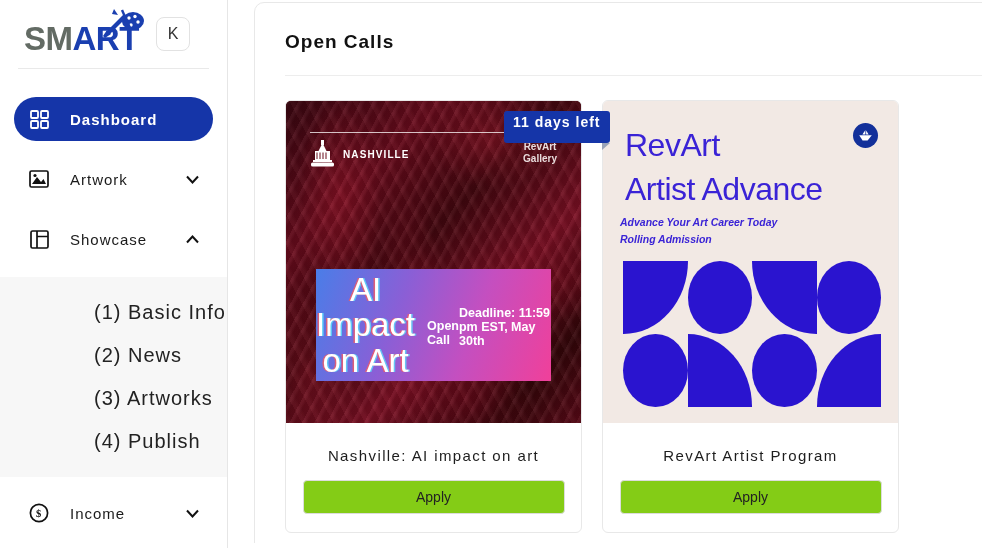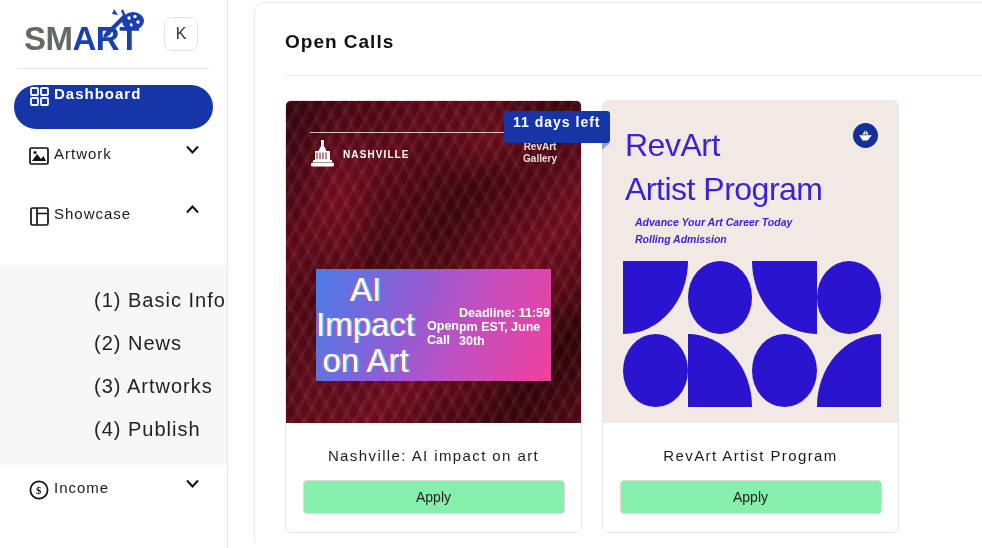--- a/index.html
+++ b/index.html
@@ -17,21 +17,21 @@
     background: #ffffff;
     border-right: 1px solid #e6e6e6;
     flex: 0 0 228px;
     position: relative;
     overflow: hidden;
   }
   .side-top {
     height: 68px;
     display: flex; align-items: center;
     padding: 0 14px 0 18px;
-    gap: 18px;
+    gap: 10px;
   }
   .logo-wrap { position: relative; width: 128px; height: 52px; }
   .logo-text {
     position: absolute; left: 6px; top: 14px;
     font-size: 33px; font-weight: 700; letter-spacing: -0.5px;
     line-height: 1;
   }
   .logo-sm { color: #636b64; }
   .logo-art { color: #1a3fb0; }
   .palette { position: absolute; left: 84px; top: 0px; }
@@ -45,29 +45,29 @@
     cursor: pointer;
   }
 
   .side-divider {
     height: 1px; background: #e9e9e9;
     margin: 0 18px;
   }
 
   .nav { padding-top: 16px; }
   .nav-item {
-    display: flex; align-items: flex-start;
+    display: flex; align-items: center;
     height: 44px;
-    margin: 0 14px 16px 14px;
+    margin: 12px 14px 16px 14px;
     padding: 0 14px;
     border-radius: 22px;
     font-size: 15px; color: #1a1a1a;
     letter-spacing: 1px;
     cursor: pointer;
-    gap: 4px;
+    gap: 20px;
   }
   .nav-item.active {
     background: #1535a8; color: #ffffff;
     font-weight: 600;
   }
   .nav-icon { width: 22px; height: 22px; flex: 0 0 22px;
     display: flex; align-items: center; justify-content: center; }
   .nav-label { flex: 1; }
   .chev { width: 14px; flex: 0 0 14px; display:flex; align-items:center; justify-content:center;}
 
@@ -126,21 +126,21 @@
     font-size: 15px; color: #1d1d1d;
     letter-spacing: 1.4px;
     text-align: center;
     padding: 24px 10px 0 10px;
   }
   .apply-btn {
     display: block;
     margin: 16px auto 18px auto;
     width: 262px; height: 34px;
     border: 1px solid #dcdcdc; border-radius: 4px;
-    background: #86efac;
+    background: #84cc16;
     font-size: 14px; color: #222;
     font-family: "Liberation Sans", sans-serif;
     cursor: pointer;
   }
 
   
   .badge {
     position: absolute; top: 10px; left: 218px;
     z-index: 5;
     background: #1535a8;
@@ -205,21 +205,21 @@
   .grad-sub2 { color:#fff; font-size:12.5px; font-weight:700; margin-top:4px; }
 
   
   .revart-bg { position:absolute; inset:0; background:#f2e9e4; }
   .rev-h {
     position:absolute; left:22px; top:22px; z-index:3;
     color:#3a23d6; font-size:32px; font-weight:400; line-height:1.38;
     letter-spacing:-0.5px;
   }
   .rev-sub {
-    position:absolute; left:32px; top:113px; z-index:3;
+    position:absolute; left:17px; top:113px; z-index:3;
     color:#3a23d6; font-size:10.5px; font-style:italic; font-weight:700;
     line-height:17px;
   }
   .rev-circle {
     position:absolute; right:20px; top:22px; z-index:4;
     width:25px; height:25px; border-radius:50%;
     background:#13309a;
     display:flex; align-items:center; justify-content:center;
   }
   .shapes {
@@ -361,40 +361,40 @@
               </svg>
               <span class="nash-label">NASHVILLE</span>
             </div>
             <div class="revart-gal">RevArt<br>Gallery</div>
             <div class="grad-panel">
               <div class="grad-title">
                 <span>AI Impact</span><br>
                 <span>on Art</span>
               </div>
               <div class="grad-sub1">Open Call</div>
-              <div class="grad-sub2">Deadline: 11:59 pm EST, June 30th</div>
+              <div class="grad-sub2">Deadline: 11:59 pm EST, May 30th</div>
             </div>
           </div>
           <div class="card-title">Nashville: AI impact on art</div>
           <button class="apply-btn">Apply</button>
         </article>
 
         <article class="card">
           <div class="card-media">
             <div class="revart-bg"></div>
             <div class="rev-circle">
               <svg width="15" height="13" viewBox="0 0 15 13">
                 <path d="M1.2 6.2 L13.8 6.2 L9.6 11.6 L4.6 11.6 Z" fill="#fff"></path>
                 <path d="M7.4 1 L7.4 5.6 L4.4 5.6 Z" fill="#fff"></path>
                 <path d="M8.1 1.6 L8.1 5.6 L10.6 5.6 Z" fill="#fff"></path>
               </svg>
             </div>
             <div class="rev-h">
               <span>RevArt</span><br>
-              <span>Artist Program</span>
+              <span>Artist Advance</span>
             </div>
             <div class="rev-sub">
               <span>Advance Your Art Career Today</span><br>
               <span>Rolling Admission</span>
             </div>
             <div class="shapes">
               <div class="sh qtr-br"></div>
               <div class="sh ell"></div>
               <div class="sh qtr-bl"></div>
               <div class="sh ell"></div>

